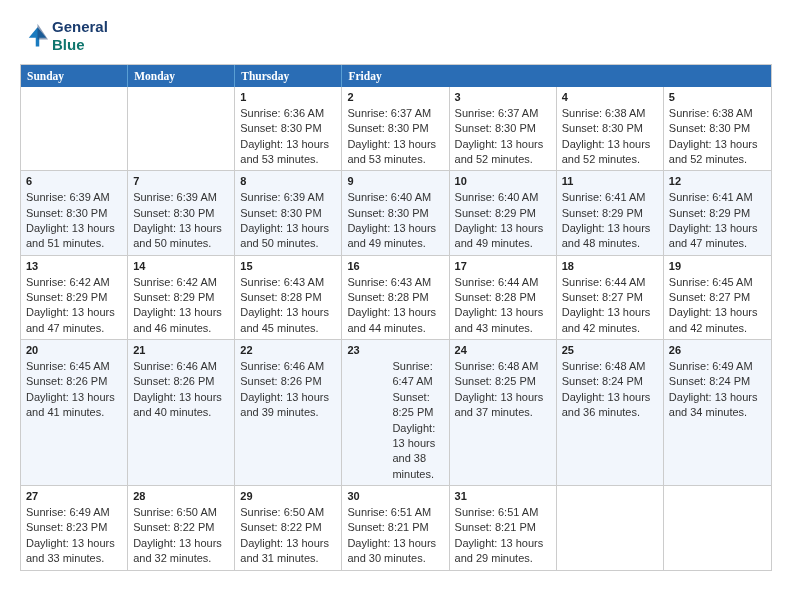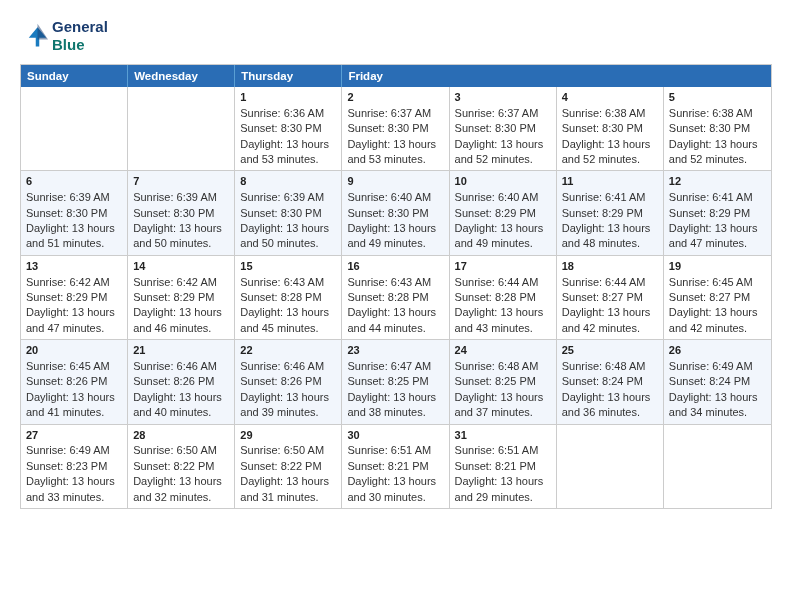--- a/index.html
+++ b/index.html
@@ -55,20 +55,21 @@
     .calendar {
       flex: 1;
       display: flex;
       flex-direction: column;
       border: 1px solid #ccc;
     }
     .cal-header {
       display: grid;
       grid-template-columns: repeat(7, 1fr);
       background: #2a6db5;
+      font-family: Liberation Serif, serif;
     }
     .cal-header-cell {
       color: #fff;
       font-size: 11.5px;
       font-weight: bold;
       padding: 5px 6px;
       text-align: left;
       border-right: 1px solid #5a9fd4;
     }
     .cal-header-cell:last-child { border-right: none; }
@@ -127,21 +128,21 @@
     </div>
     <div class="title-block">
       <div class="month-title"></div>
       <div class="location"></div>
     </div>
   </div>
 
   <div class="calendar">
     <div class="cal-header">
     <div class="cal-header-cell">Sunday</div>
-        <div class="cal-header-cell">Wednesday</div>
+        <div class="cal-header-cell">Monday</div>
         <div class="cal-header-cell">Thursday</div>
         <div class="cal-header-cell">Friday</div>
       </div>
     <div class="cal-body">
     <div class="cal-row">
           <div class="cal-cell empty"></div>
           <div class="cal-cell empty"></div>
           <div class="cal-cell">
             <div class="cell-day">1</div>
             <div class="cell-info" style="white-space: pre-line;">Sunrise: 6:36 AM
@@ -297,21 +298,21 @@
           </div>
           <div class="cal-cell">
             <div class="cell-day">22</div>
             <div class="cell-info" style="white-space: pre-line;">Sunrise: 6:46 AM
 Sunset: 8:26 PM
 Daylight: 13 hours
 and 39 minutes.</div>
           </div>
           <div class="cal-cell">
             <div class="cell-day">23</div>
-            <div class="cell-info" style="white-space: pre-line;">Sunrise: 6:47 AM
+            <div class="cell-info" style="white-space: pre-line; margin-left: 45px;">Sunrise: 6:47 AM
 Sunset: 8:25 PM
 Daylight: 13 hours
 and 38 minutes.</div>
           </div>
           <div class="cal-cell">
             <div class="cell-day">24</div>
             <div class="cell-info" style="white-space: pre-line;">Sunrise: 6:48 AM
 Sunset: 8:25 PM
 Daylight: 13 hours
 and 37 minutes.</div>

